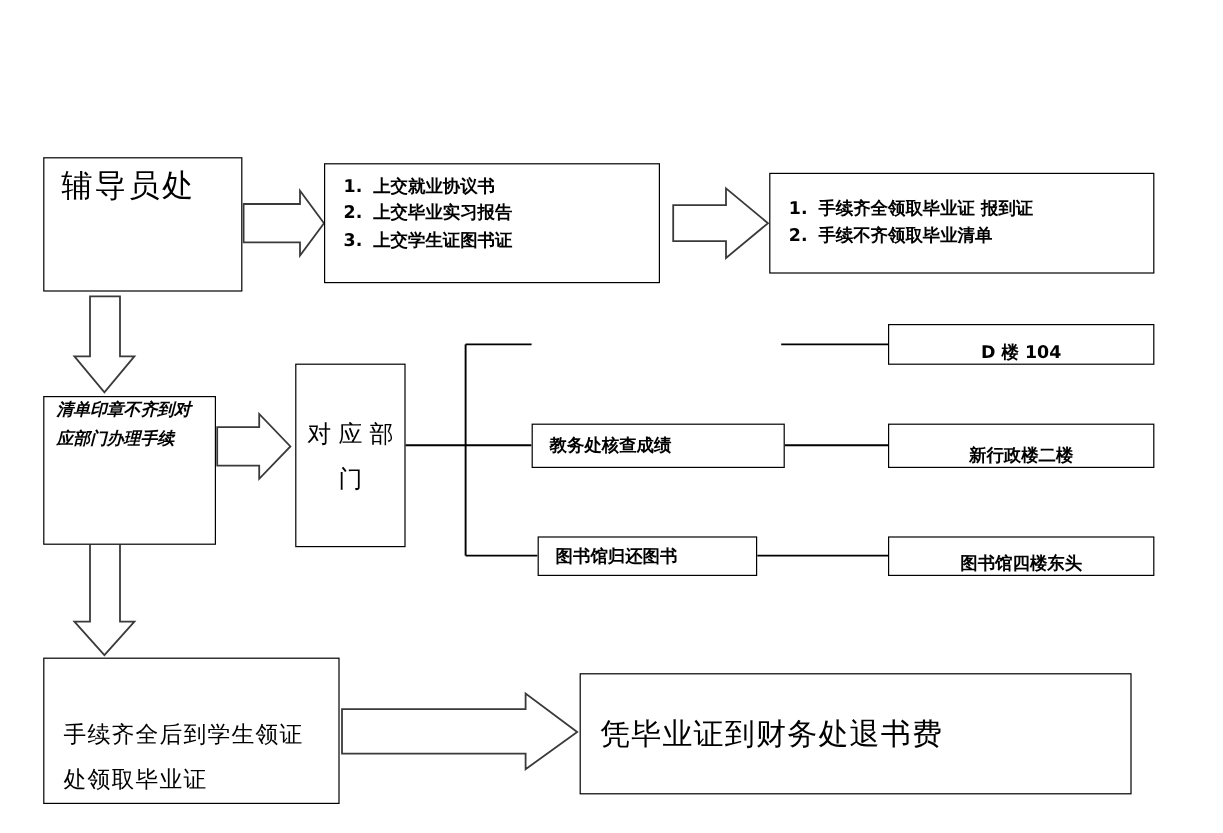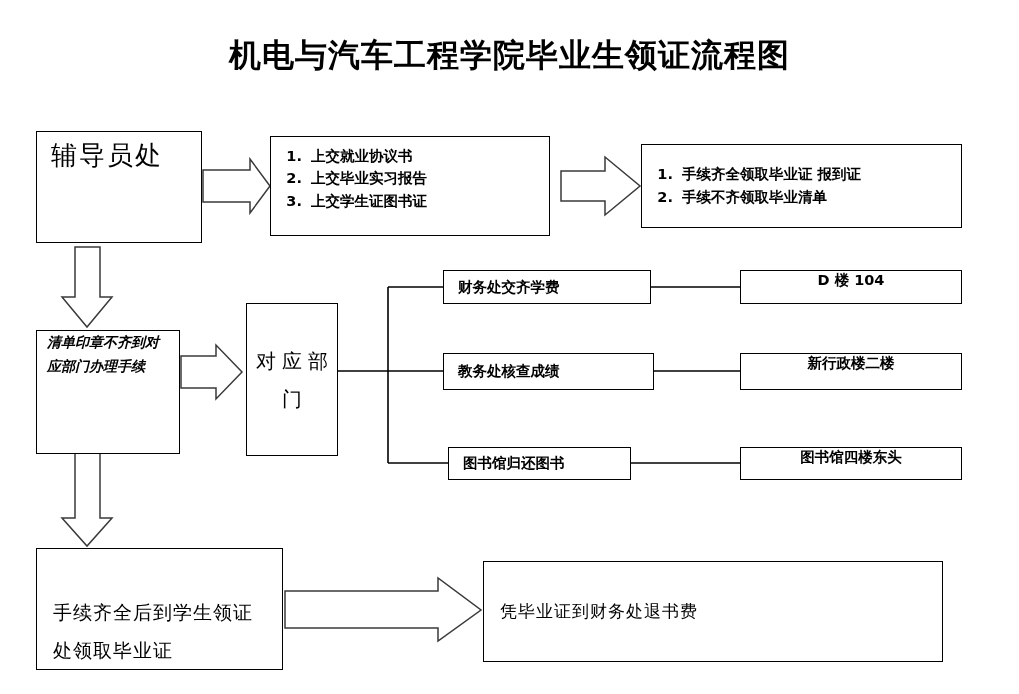--- a/index.html
+++ b/index.html
@@ -120,21 +120,21 @@
   .task-box .box-inner {
     padding-left: 14px;
     font-size: 14.5px;
     font-weight: bold;
   }
   #box-task-0 { left: 443px; top: 270px; width: 208px; height: 34px; }
   #box-task-1 { left: 443px; top: 353px; width: 211px; height: 37px; }
   #box-task-2 { left: 448px; top: 447px; width: 183px; height: 33px; }
 
   
-  .loc-box { align-items: flex-start; justify-content: center; }
+  .loc-box { align-items: flex-end; justify-content: center; }
   .loc-box .box-inner {
     text-align: center;
     font-size: 14.5px;
     font-weight: bold;
   }
   #box-loc-0 { left: 740px; top: 270px; width: 222px; height: 34px; }
   #box-loc-1 { left: 740px; top: 353px; width: 222px; height: 37px; }
   #box-loc-2 { left: 740px; top: 447px; width: 222px; height: 33px; }
 
   
@@ -151,21 +151,21 @@
   }
 
   
   #box-refund {
     left: 483px; top: 561px; width: 460px; height: 101px;
     align-items: center;
   }
   #box-refund .box-inner {
     padding-left: 16px;
     font-family: "DejaVu Serif", "Liberation Serif", serif;
-    font-size: 17px;
+    font-size: 25px;
     letter-spacing: 1px;
   }
 
   
   #wires {
     position: absolute;
     left: 0; top: 0;
     width: 1019px;
     height: 694px;
     pointer-events: none;
@@ -180,21 +180,20 @@
     stroke: #3a3a3a;
     stroke-width: 1.5;
     stroke-linejoin: miter;
   }
 </style>
 </head>
 <body>
 
 <div id="canvas">
 
-  <div class="title">机电与汽车工程学院毕业生领证流程图</div>
 
   <svg id="wires" viewBox="0 0 1019 694">
 
     <polygon class="arrow-shape" points="203,170 250,170 250,159 270,186 250,213 250,202 203,202"></polygon>
 
     <polygon class="arrow-shape" points="561,171 605,171 605,157 640,186 605,215 605,201 561,201"></polygon>
 
     <polygon class="arrow-shape" points="75,247 100,247 100,297 112,297 87,327 62,297 75,297"></polygon>
 
     <polygon class="arrow-shape" points="181,356 216,356 216,345 242,372 216,399 216,388 181,388"></polygon>
@@ -238,23 +237,20 @@
   </div>
 
   <div class="box" id="box-unfinished">
     <div class="box-inner sans">清单印章不齐到对应部门办理手续</div>
   </div>
 
   <div class="box" id="box-dept">
     <div class="box-inner serif">对应部门</div>
   </div>
 
-  <div class="box task-box" id="box-task-0">
-    <div class="box-inner sans">财务处交齐学费</div>
-  </div>
   <div class="box task-box" id="box-task-1">
     <div class="box-inner sans">教务处核查成绩</div>
   </div>
   <div class="box task-box" id="box-task-2">
     <div class="box-inner sans">图书馆归还图书</div>
   </div>
 
   <div class="box loc-box" id="box-loc-0">
     <div class="box-inner sans">D 楼 104</div>
   </div>

